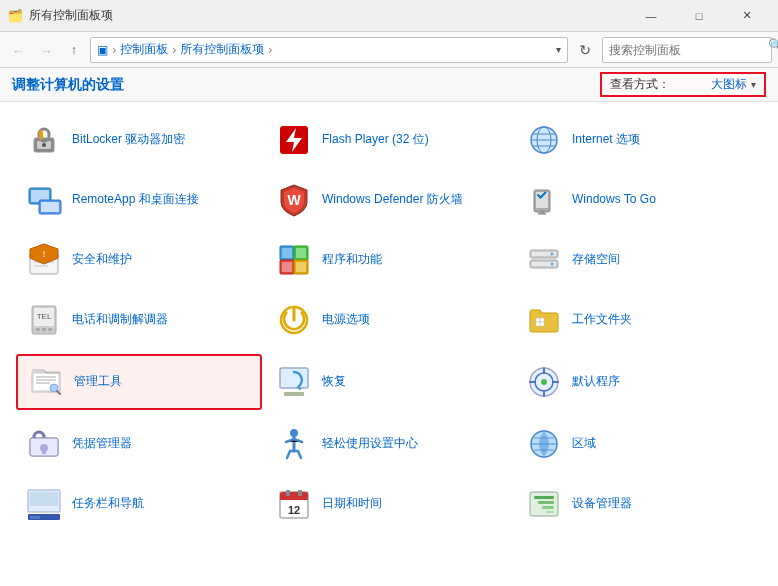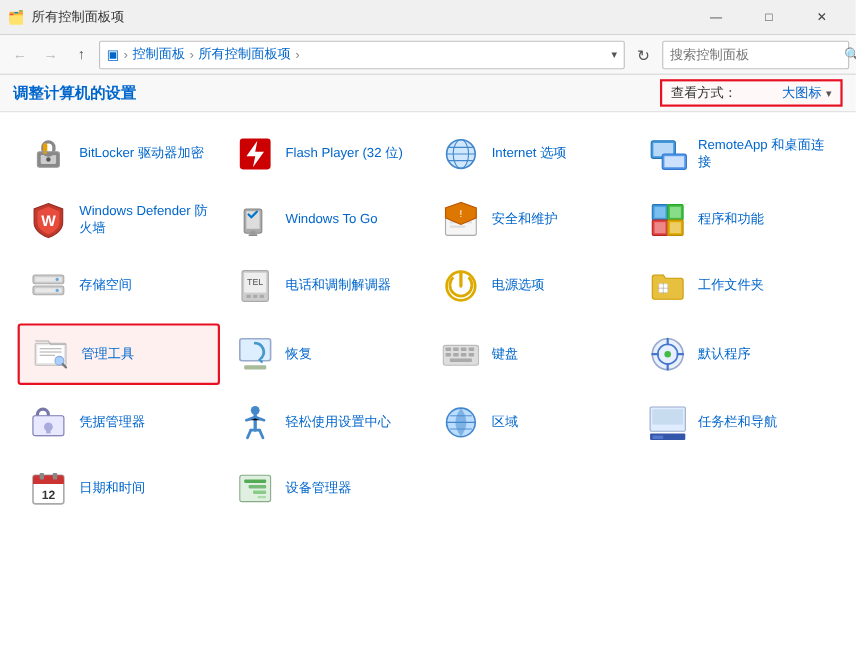--- a/index.html
+++ b/index.html
@@ -102,21 +102,20 @@
       cursor: pointer;
       color: #555;
       font-size: 14px;
     }
     .search-bar {
       width: 170px;
       height: 26px;
       border: 1px solid #c0c0c0;
       background: #fff;
       display: flex;
-      align-items: center;
       padding: 0 6px;
       border-radius: 2px;
       gap: 4px;
     }
     .search-bar input {
       border: none;
       outline: none;
       flex: 1;
       font-size: 12px;
       color: #aaa;
@@ -155,21 +154,21 @@
     .main-content {
       flex: 1;
       display: flex;
       overflow: hidden;
     }
     .content-area {
       flex: 1;
       padding: 12px 16px;
       overflow-y: auto;
       display: grid;
-      grid-template-columns: repeat(4, 1fr);
+      grid-template-columns: repeat(3, 1fr);
       gap: 8px 4px;
       align-content: start;
     }
     .content-area::-webkit-scrollbar { width: 14px; }
     .content-area::-webkit-scrollbar-track { background: #f0f0f0; }
     .content-area::-webkit-scrollbar-thumb { background: #c0c0c0; border: 3px solid #f0f0f0; }
 
     .control-item {
       display: flex;
       align-items: center;
@@ -412,37 +411,20 @@
             <rect x="8" y="28" width="20" height="4" rx="1" fill="#aabb99"></rect>
             <path d="M18 8 a8 8 0 0 1 6 13" stroke="#4499cc" stroke-width="2.5" fill="none" stroke-linecap="round"></path>
             <path d="M24 21 l-2 2 2 2" stroke="#4499cc" stroke-width="2" fill="none" stroke-linecap="round"></path>
           </svg>
         </div>
         <span class="item-label">恢复</span>
       </div>
       <div class="control-item">
         <div class="icon-box">
           <svg viewBox="0 0 36 36">
-            <rect x="2" y="10" width="32" height="18" rx="2" fill="#ddd" stroke="#bbb" stroke-width="1"></rect>
-            <rect x="4" y="12" width="5" height="3" rx="0.5" fill="#aaa"></rect>
-            <rect x="11" y="12" width="5" height="3" rx="0.5" fill="#aaa"></rect>
-            <rect x="18" y="12" width="5" height="3" rx="0.5" fill="#aaa"></rect>
-            <rect x="25" y="12" width="5" height="3" rx="0.5" fill="#aaa"></rect>
-            <rect x="4" y="17" width="5" height="3" rx="0.5" fill="#aaa"></rect>
-            <rect x="11" y="17" width="5" height="3" rx="0.5" fill="#aaa"></rect>
-            <rect x="18" y="17" width="5" height="3" rx="0.5" fill="#aaa"></rect>
-            <rect x="25" y="17" width="5" height="3" rx="0.5" fill="#aaa"></rect>
-            <rect x="8" y="22" width="20" height="3" rx="0.5" fill="#aaa"></rect>
-          </svg>
-        </div>
-        <span class="item-label">键盘</span>
-      </div>
-      <div class="control-item">
-        <div class="icon-box">
-          <svg viewBox="0 0 36 36">
             <circle cx="18" cy="18" r="14" fill="#e8f0ff" stroke="#99aacc" stroke-width="1.5"></circle>
             <circle cx="18" cy="18" r="9" fill="none" stroke="#4477cc" stroke-width="1.5"></circle>
             <circle cx="18" cy="18" r="3" fill="#44bb44"></circle>
             <path d="M18 4 L18 9 M18 27 L18 32 M4 18 L9 18 M27 18 L32 18" stroke="#4477cc" stroke-width="2" stroke-linecap="round"></path>
           </svg>
         </div>
         <span class="item-label">默认程序</span>
       </div>
       <div class="control-item">
         <div class="icon-box">

